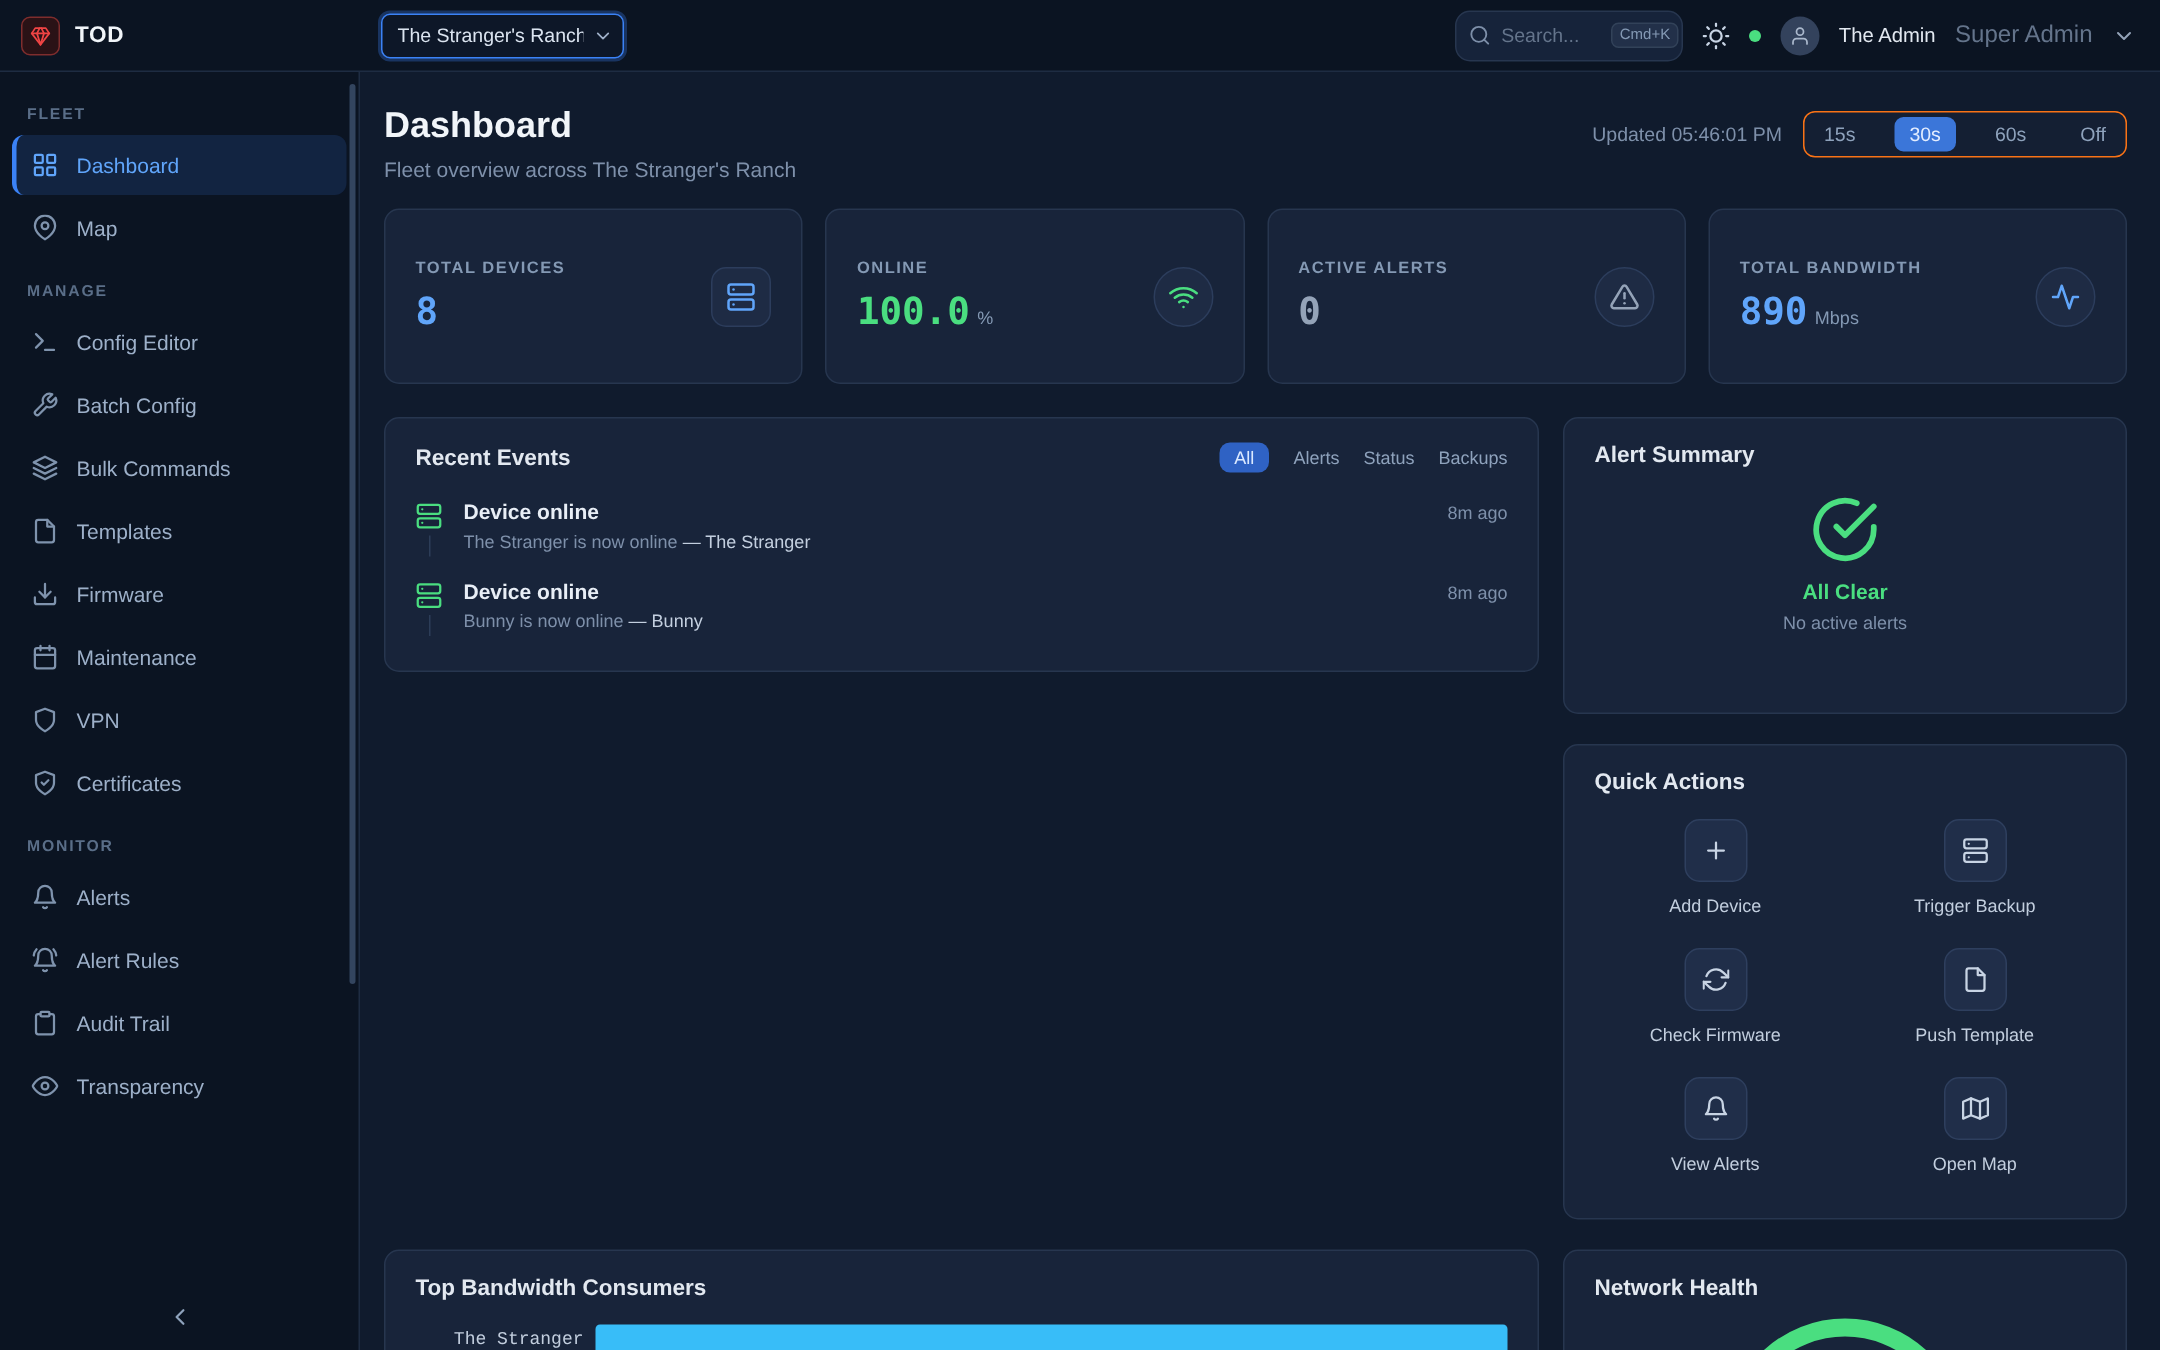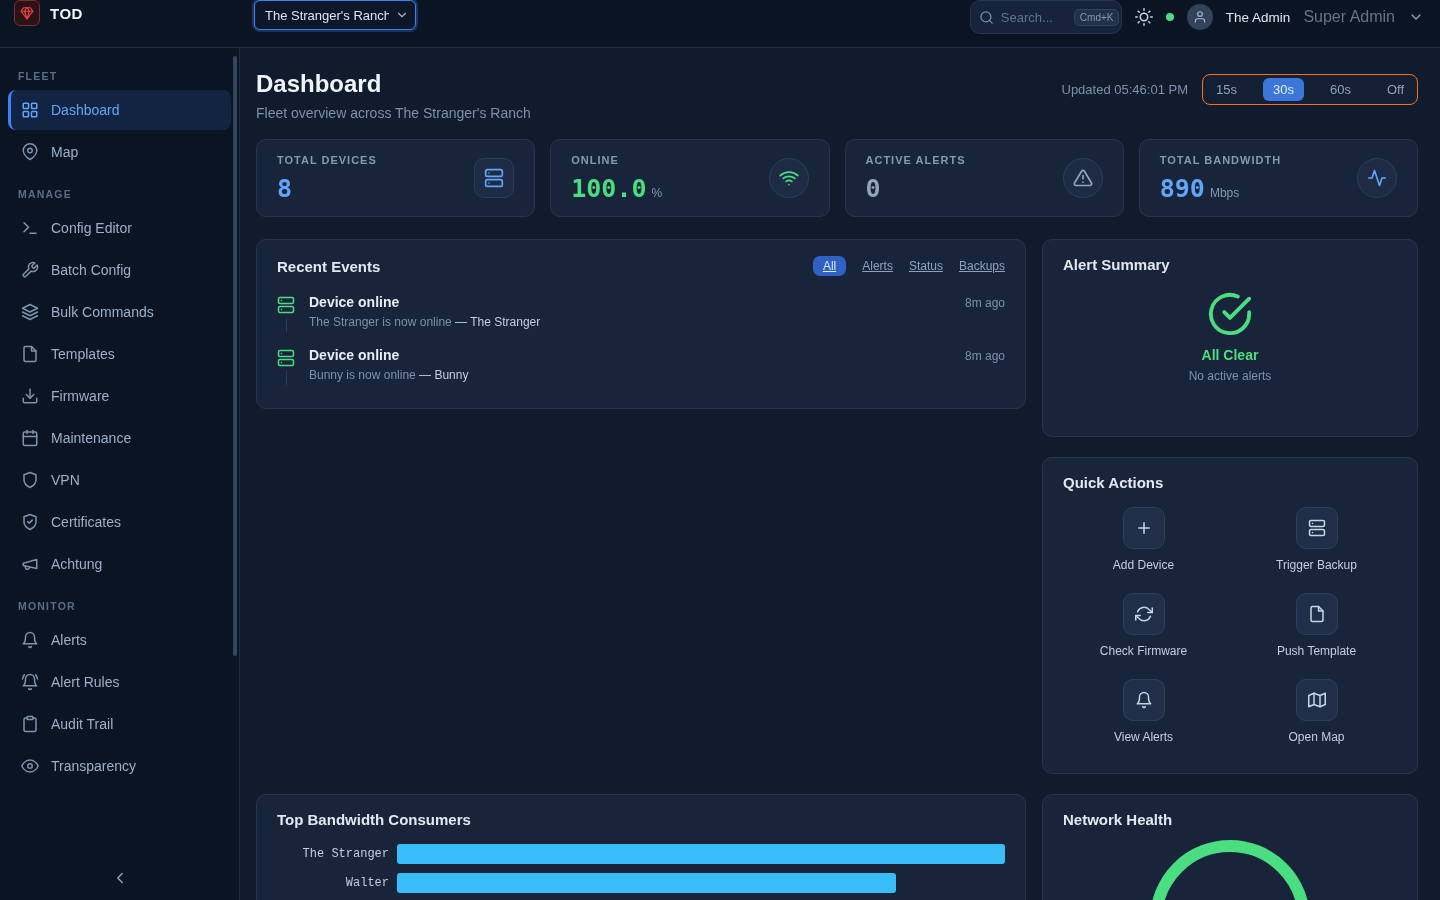--- a/index.html
+++ b/index.html
@@ -10,21 +10,21 @@
     display:grid;
     grid-template-rows:48px 852px;
     grid-template-columns:240px 1200px;
   }
   svg { display:block; }
 
   
   .topbar {
     grid-column:1 / 3; grid-row:1;
     background:#0b1422; border-bottom:1px solid #1e2c42;
-    display:flex; align-items:flex-start;
+    display:flex; align-items:center;
   }
   .brand { width:240px; padding:0 14px; display:flex; align-items:center; gap:10px; flex:none; }
   .brand-logo {
     width:26px; height:26px; border-radius:6px;
     background:#2a1216; border:1px solid #7f2d2d;
     display:flex; align-items:center; justify-content:center; color:#ef4444;
   }
   .brand-name { font-size:15px; font-weight:700; letter-spacing:.5px; color:#f1f5f9; }
 
   .select-wrap { position:relative; margin-left:14px; }
@@ -107,21 +107,21 @@
   .seg-btn {
     background:none; border:none; font-family:"Liberation Sans",sans-serif;
     font-size:13px; color:#8ea2bc; padding:4px 10px; border-radius:6px; cursor:pointer;
   }
   .seg-btn.active { background:#3b76d9; color:#e3edff; }
 
   
   .stats-row { display:grid; grid-template-columns:repeat(4,1fr); gap:15px; margin-top:18px; }
   .stat-card {
     background:#18243a; border:1px solid #27364f; border-radius:10px;
-    height:78px; padding:18px 20px;
+    height:117px; padding:18px 20px;
     display:flex; justify-content:space-between; align-items:center;
   }
   .stat-label { font-size:11px; letter-spacing:1px; color:#8499b4; font-weight:600; }
   .stat-value {
     font-family:"DejaVu Sans Mono", monospace; font-size:25px; font-weight:700; margin-top:8px;
     display:flex; align-items:baseline;
   }
   .stat-unit { font-family:"Liberation Sans",sans-serif; font-size:12px; color:#8499b4; font-weight:400; margin-left:5px; }
   .accent-blue { color:#60a5fa; } .accent-green { color:#4ade80; } .accent-gray { color:#94a3b8; }
   .stat-icon {
@@ -134,21 +134,21 @@
   .content-grid {
     margin-top:22px; display:grid;
     grid-template-columns:1fr 376px; column-gap:16px; row-gap:20px; align-items:start;
   }
   .card { background:#18243a; border:1px solid #27364f; border-radius:10px; padding:16px 20px; }
   .card h2 { font-size:15px; font-weight:600; color:#e2e8f0; }
 
   .events-card { padding-bottom:14px; }
   .card-head { display:flex; justify-content:space-between; align-items:center; margin-bottom:12px; }
   .filters { display:flex; align-items:center; gap:16px; }
-  .filter { font-size:12px; color:#8ea2bc; background:none; border:none; cursor:pointer; font-family:"Liberation Sans",sans-serif; padding:3px 0;text-decoration:underline; }
+  .filter { font-size:12px; color:#8ea2bc; background:none; border:none; cursor:pointer; font-family:"Liberation Sans",sans-serif; padding:3px 0; }
   .filter.active { background:#2f62c4; color:#dbe9ff; padding:3px 10px; border-radius:7px; }
   .event-row { display:flex; gap:12px; padding:6px 0 12px; }
   .event-icon { color:#4ade80; position:relative; width:20px; flex:none; padding-top:2px; }
   .event-icon::after {
     content:""; position:absolute; left:9px; top:24px; width:1px; height:14px; background:#2c3d58;
   }
   .event-body { flex:1; }
   .event-top { display:flex; justify-content:space-between; align-items:baseline; }
   .event-title { font-size:14px; font-weight:600; color:#e8eef6; }
   .event-time { font-size:12px; color:#7e90aa; }
@@ -346,29 +346,20 @@
         <span>VPN</span>
       </div>
       <div class="nav-item">
         <span class="nav-ic">
           <svg width="18" height="18" viewBox="0 0 24 24" fill="none" stroke="currentColor" stroke-width="2" stroke-linecap="round" stroke-linejoin="round">
             <path d="M12 22s8-4 8-10V5l-8-3-8 3v7c0 6 8 10 8 10z"></path>
             <polyline points="9 11.5 11 13.5 15 9.5"></polyline>
           </svg>
         </span>
         <span>Certificates</span>
-      </div>
-      <div class="nav-item">
-        <span class="nav-ic">
-          <svg width="18" height="18" viewBox="0 0 24 24" fill="none" stroke="currentColor" stroke-width="2" stroke-linecap="round" stroke-linejoin="round">
-            <path d="M3 11l18-5v12L3 14v-3z"></path>
-            <path d="M11.6 16.8a3 3 0 1 1-5.8-1.6"></path>
-          </svg>
-        </span>
-        <span>Achtung</span>
       </div>
       <div class="nav-section-label">MONITOR</div>
       <div class="nav-item">
         <span class="nav-ic">
           <svg width="18" height="18" viewBox="0 0 24 24" fill="none" stroke="currentColor" stroke-width="2" stroke-linecap="round" stroke-linejoin="round">
             <path d="M18 8A6 6 0 0 0 6 8c0 7-3 9-3 9h18s-3-2-3-9"></path>
             <path d="M13.73 21a2 2 0 0 1-3.46 0"></path>
           </svg>
         </span>
         <span>Alerts</span>

